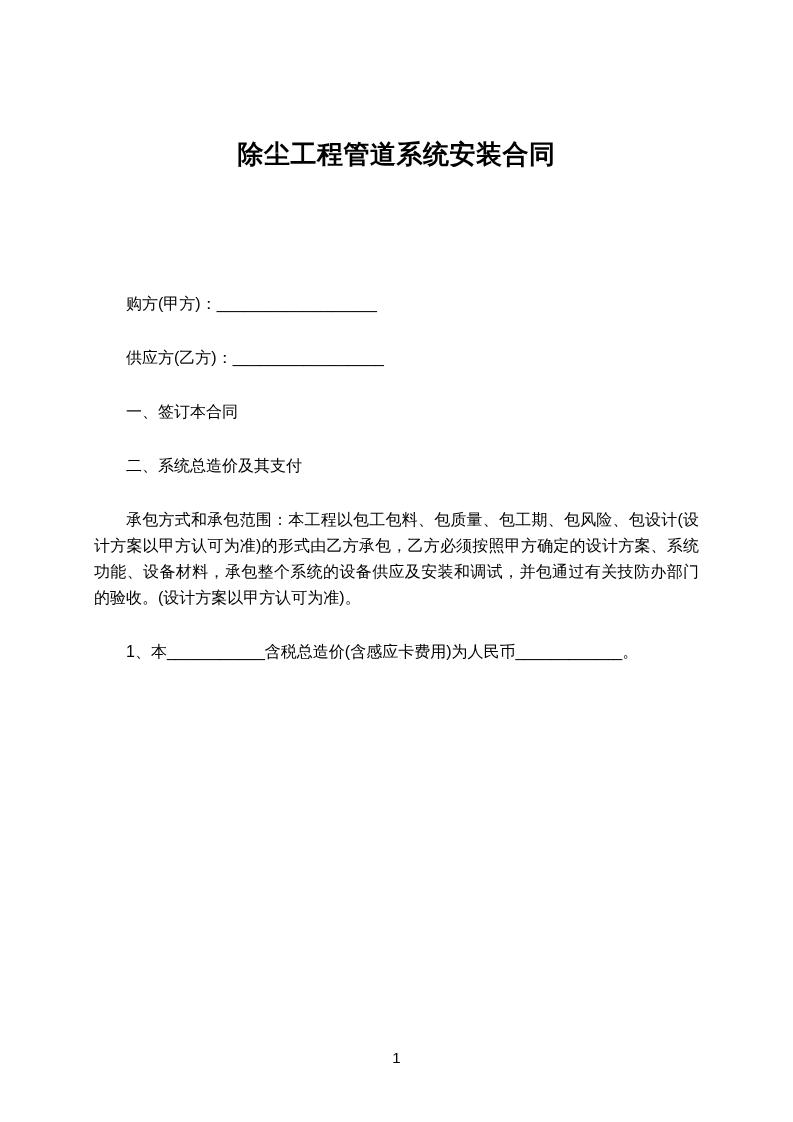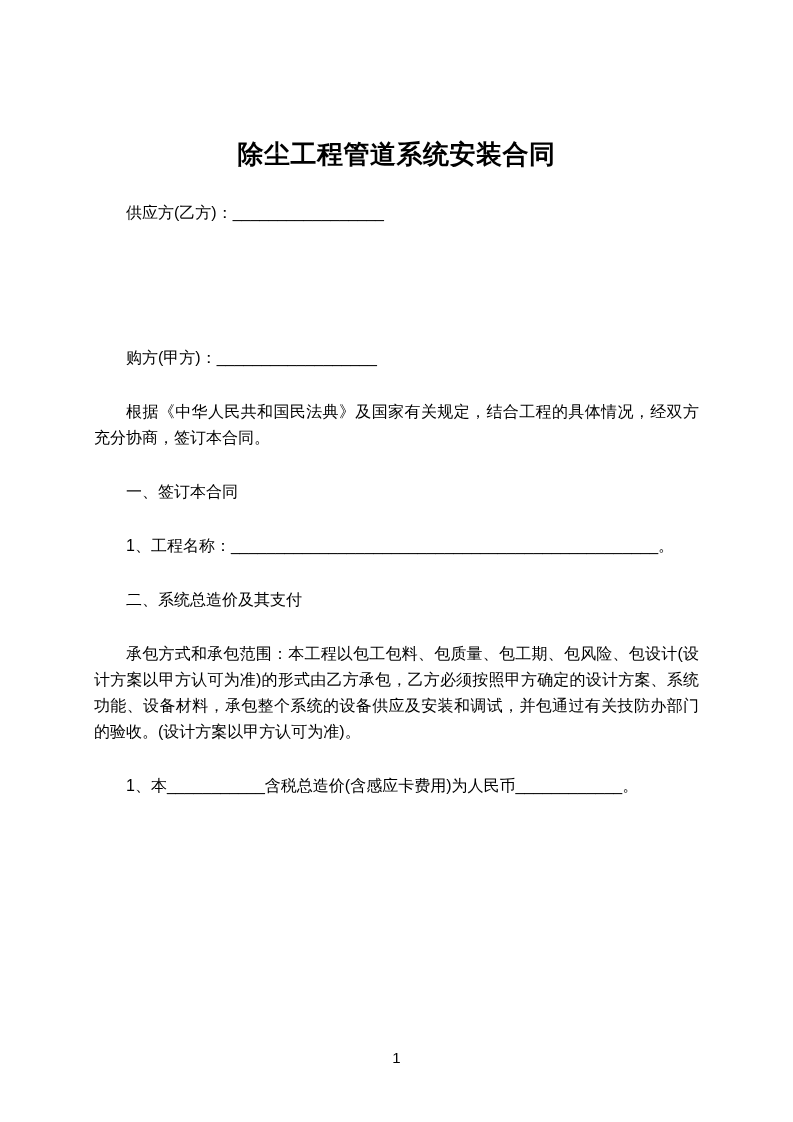--- a/index.html
+++ b/index.html
@@ -53,35 +53,31 @@
     line-height: 20px;
   }
 </style>
 </head>
 <body>
 
 <div class="page">
 
   <h1 class="doc-title">除尘工程管道系统安装合同</h1>
 
+  <p class="block first-after-title">
+    <span>购方(甲方)：</span><span class="blank">__________________</span>
+  </p>
+
   <p class="block">
     <span>供应方(乙方)：</span><span class="blank">_________________</span>
   </p>
 
-  <p class="block first-after-title">
-    <span>购方(甲方)：</span><span class="blank">__________________</span>
-  </p>
-
-  <p class="block">根据《中华人民共和国民法典》及国家有关规定，结合工程的具体情况，经双方充分协商，签订本合同。</p>
 
   <p class="block">一、签订本合同</p>
 
-  <p class="block">
-    <span>1、工程名称：</span><span class="blank">________________________________________________</span><span>。</span>
-  </p>
 
 
   <p class="block">二、系统总造价及其支付</p>
 
   <p class="block">承包方式和承包范围：本工程以包工包料、包质量、包工期、包风险、包设计(设计方案以甲方认可为准)的形式由乙方承包，乙方必须按照甲方确定的设计方案、系统功能、设备材料，承包整个系统的设备供应及安装和调试，并包通过有关技防办部门的验收。(设计方案以甲方认可为准)。</p>
 
 
   <p class="block">
     <span>1、本</span><span class="blank">___________</span><span>含税总造价(含感应卡费用)为人民币</span><span class="blank">____________</span><span>。</span>
   </p>

